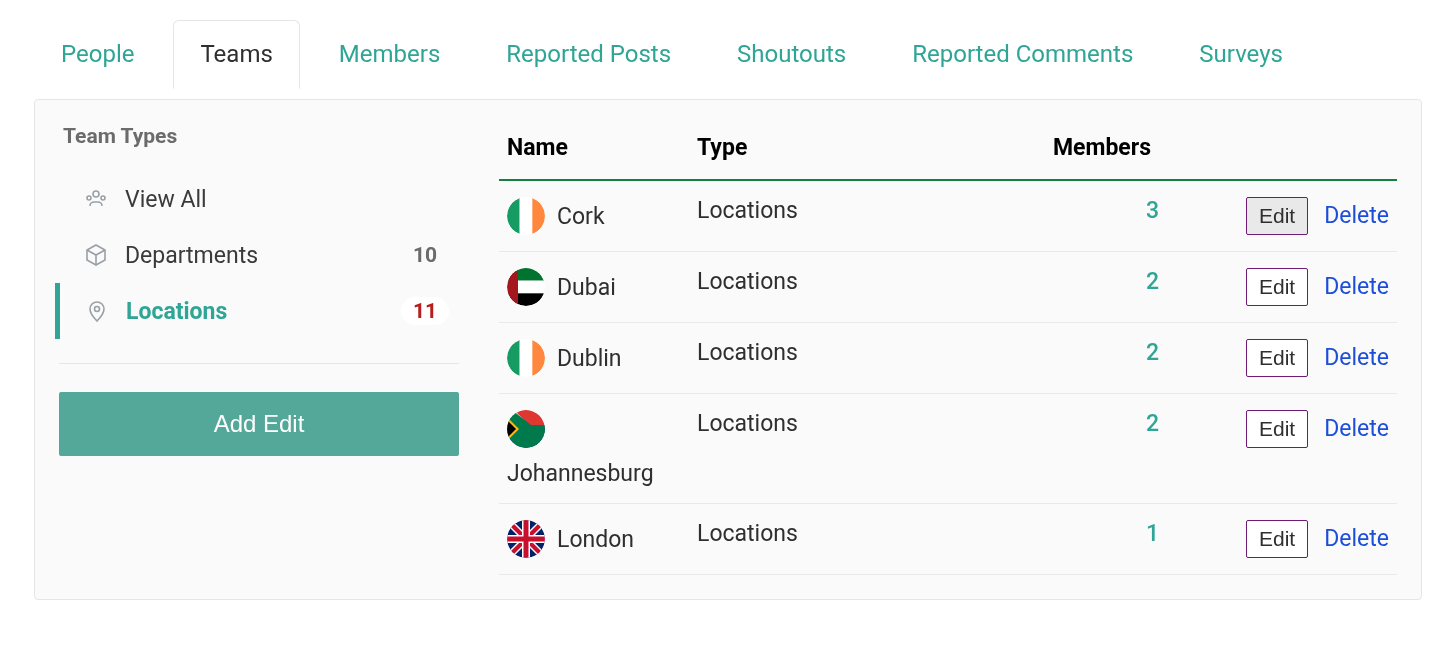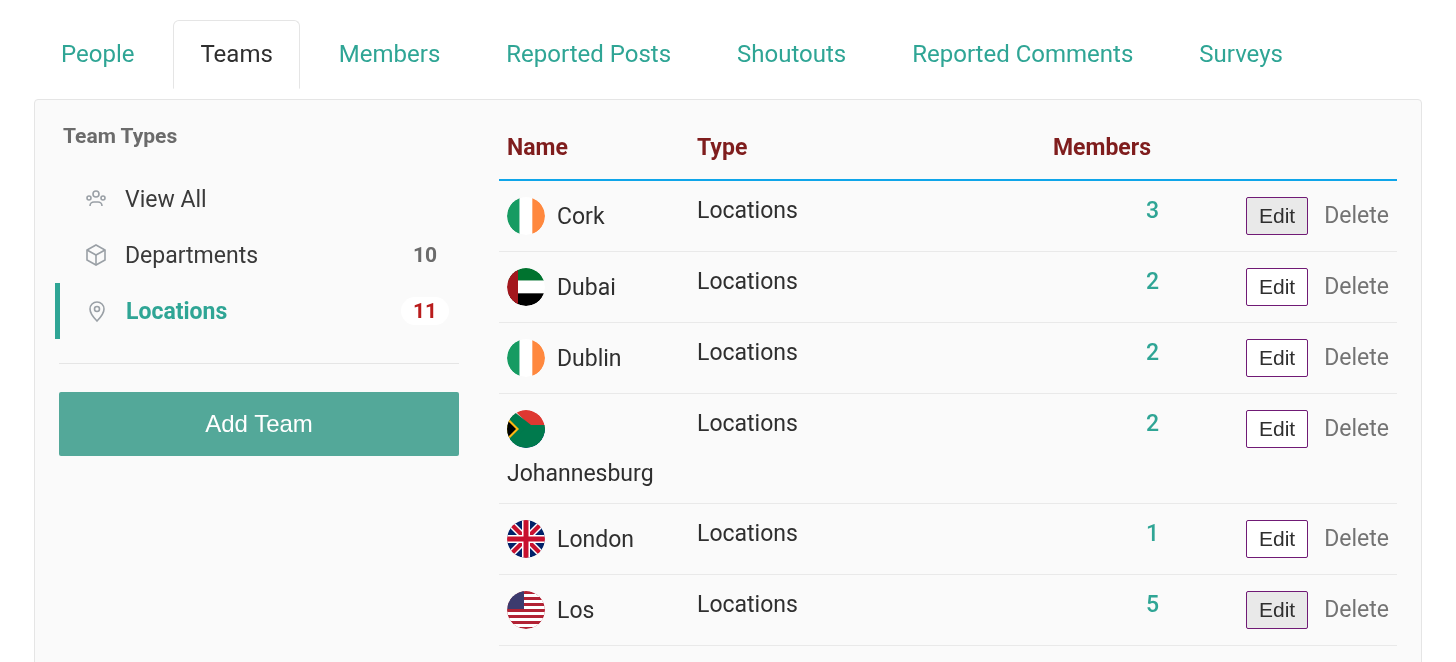--- a/index.html
+++ b/index.html
@@ -118,23 +118,23 @@
   
   .table-wrap { flex: 1; }
   .table {
     width: 100%;
     border-collapse: collapse;
   }
   .table th {
     text-align: left;
     font-size: 23px;
     font-weight: 700;
-    color: #7f1d1d;
+    color: #000000;
     padding: 10px 8px 18px 8px;
-    border-bottom: 2px solid #0ea5e9;
+    border-bottom: 2px solid #15803d;
   }
   .table th.col-members { text-align: right; padding-right: 16px; }
   .table td {
     font-size: 23px;
     padding: 16px 8px;
     border-bottom: 1px solid #e9e9e9;
     vertical-align: top;
   }
   .name-cell {
     display: flex;
@@ -169,21 +169,21 @@
     cursor: pointer;
     border-radius: 2px;
     color: #2f2f2f;
     margin-right: 16px;
   }
   .edit-btn.hover {
     background: #e9e9e9;
   }
   .delete-link {
     font-size: 23px;
-    color: #737373;
+    color: #1d4ed8;
     cursor: pointer;
   }
 </style>
 </head>
 <body>
 
 <svg width="0" height="0" style="position:absolute">
   <defs>
     <clipPath id="circleClip">
         <circle cx="19" cy="19" r="19"></circle>
@@ -293,21 +293,21 @@
           <path d="M12 22s7-7 7-12a7 7 0 10-14 0c0 5 7 12 7 12z"></path>
             <circle cx="12" cy="10" r="2.5"></circle>
         </svg>
       </span>
       <span class="label">Locations</span>
       <span class="badge">11</span>
     </div>
 
     <hr class="sidebar-divider">
 
-    <button class="add-team-btn">Add Team</button>
+    <button class="add-team-btn">Add Edit</button>
   </div>
 
   <div class="table-wrap">
     <table class="table">
       <thead>
         <tr>
           <th style="width:190px">Name</th>
           <th>Type</th>
           <th class="col-members" style="width:170px">Members</th>
           <th style="width:230px"></th>
@@ -372,30 +372,17 @@
                 <svg class="flag" viewBox="0 0 38 38">
                   <use href="#flag-uk"></use>
                 </svg>
                 <span class="team-name">London</span>
               </div>
             </td>
             <td>Locations</td>
             <td class="members-cell"><span>1</span></td>
             <td class="actions-cell"><button class="edit-btn">Edit</button><span class="delete-link">Delete</span></td>
           </tr>
-          <tr>
-            <td>
-              <div class="name-cell">
-                <svg class="flag" viewBox="0 0 38 38">
-                  <use href="#flag-usa"></use>
-                </svg>
-                <span class="team-name">Los</span>
-              </div>
-            </td>
-            <td>Locations</td>
-            <td class="members-cell"><span>5</span></td>
-            <td class="actions-cell"><button class="edit-btn hover">Edit</button><span class="delete-link">Delete</span></td>
-          </tr>
         </tbody>
     </table>
   </div>
 
 </div>
 
 </body></html>

